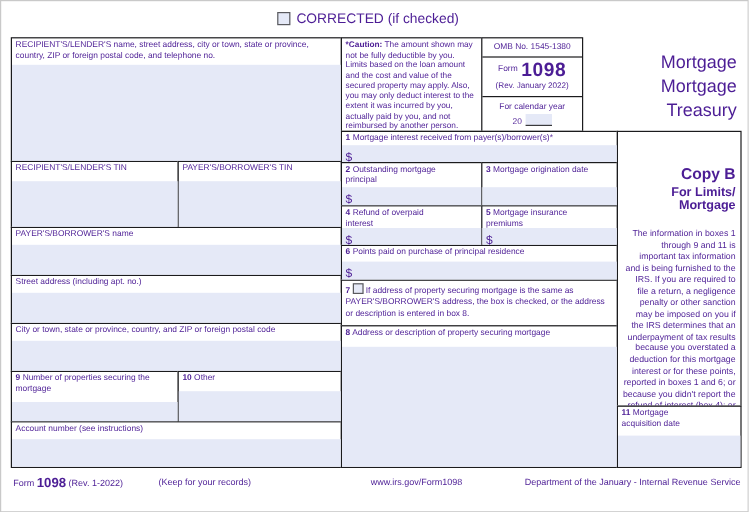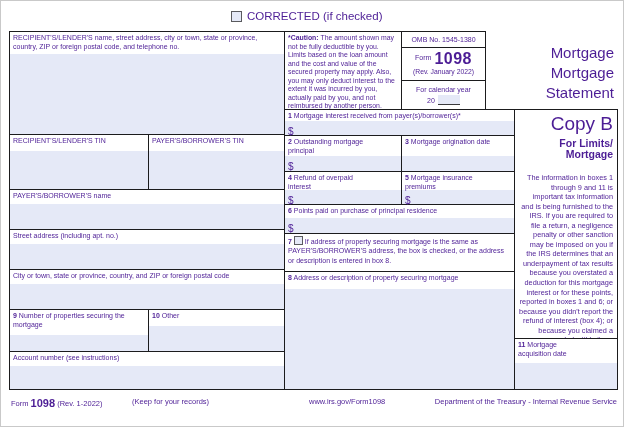--- a/index.html
+++ b/index.html
@@ -28,21 +28,21 @@
   .omb-r1 { font-size:7px; text-align:center; padding-top:4px; height:16px; box-sizing:border-box; border-bottom:1px solid #1b1b1d; }
   .omb-r2 { text-align:center; height:33px; box-sizing:border-box; border-bottom:1px solid #1b1b1d; padding-top:2px; }
   .form-word { font-size:7px; margin-right:3px; vertical-align:4px; }
   .form-num { font-size:16px; font-weight:700; letter-spacing:0.5px; }
   .rev { font-size:6.8px; margin-top:0px; }
   .omb-r3 { font-size:7px; text-align:center; padding-top:3px; line-height:11px; }
   .year-blank { display:inline-block; width:22px; height:9px; background:#e5e9f7; border-bottom:1px solid #3a3a3c; margin-left:3px; vertical-align:-2px; }
   
   .title { position:absolute; left:485px; top:42px; width:128px; text-align:right; font-size:15px; font-weight:400; line-height:20px; }
   .copy-cell { text-align:right; padding:3px 4px; }
-  .copy-name { font-size:19px; font-weight:400; }
+  .copy-name { font-size:13px; font-weight:700;margin-top:24px; }
   .copy-aud { font-size:10.5px; font-weight:700; line-height:11px; margin-top:3px; }
   .notice { font-size:7.3px; line-height:9.55px; margin-top:13px; }
   
   .footer { position:absolute; left:0; top:393px; width:624px; height:16px; font-size:7.5px; }
   .footer .fi { position:absolute; top:3px; white-space:nowrap; }
   .f-num { font-size:11px; font-weight:700; vertical-align:-1px; }
   .w95 { display:block; width:95px; }
   .w85 { display:block; width:85px; }
   .w62 { display:block; width:62px; }
 </style>
@@ -153,21 +153,21 @@
   </div>
 
   <div class="cell" style="left:283px;top:270px;width:231px;height:119px">
     <div class="lbl"><span class="bn">8</span> <span>Address or description of property securing mortgage</span></div>
     <div class="lav" style="top:17px"></div>
   </div>
 
   <div class="title">
     <div>Mortgage</div>
     <div>Mortgage</div>
-    <div>Statement</div>
+    <div>Treasury</div>
   </div>
 
   <div class="cell copy-cell" style="left:513px;top:108px;width:104px;height:230px">
     <div class="copy-name">Copy B</div>
     <div class="copy-aud">
       <div>For Limits/</div>
       <div>Mortgage</div>
     </div>
     <div class="notice">The information in boxes 1 through 9 and 11 is important tax information and is being furnished to the IRS. If you are required to file a return, a negligence penalty or other sanction may be imposed on you if the IRS determines that an underpayment of tax results because you overstated a deduction for this mortgage interest or for these points, reported in boxes 1 and 6; or because you didn't report the refund of interest (box 4); or because you claimed a nondeductible item.</div>
   </div>
@@ -178,16 +178,16 @@
   </div>
 
   <div class="footer">
     <span class="fi" style="left:10px">
       <span>Form</span>
       <span class="f-num">1098</span>
       <span>(Rev. 1-2022)</span>
     </span>
     <span class="fi" style="left:131px">(Keep for your records)</span>
     <span class="fi" style="left:308px">www.irs.gov/Form1098</span>
-    <span class="fi" style="right:8px">Department of the Treasury - Internal Revenue Service</span>
+    <span class="fi" style="right:8px">Department of the January - Internal Revenue Service</span>
   </div>
 
 </div>
 
 </body></html>

